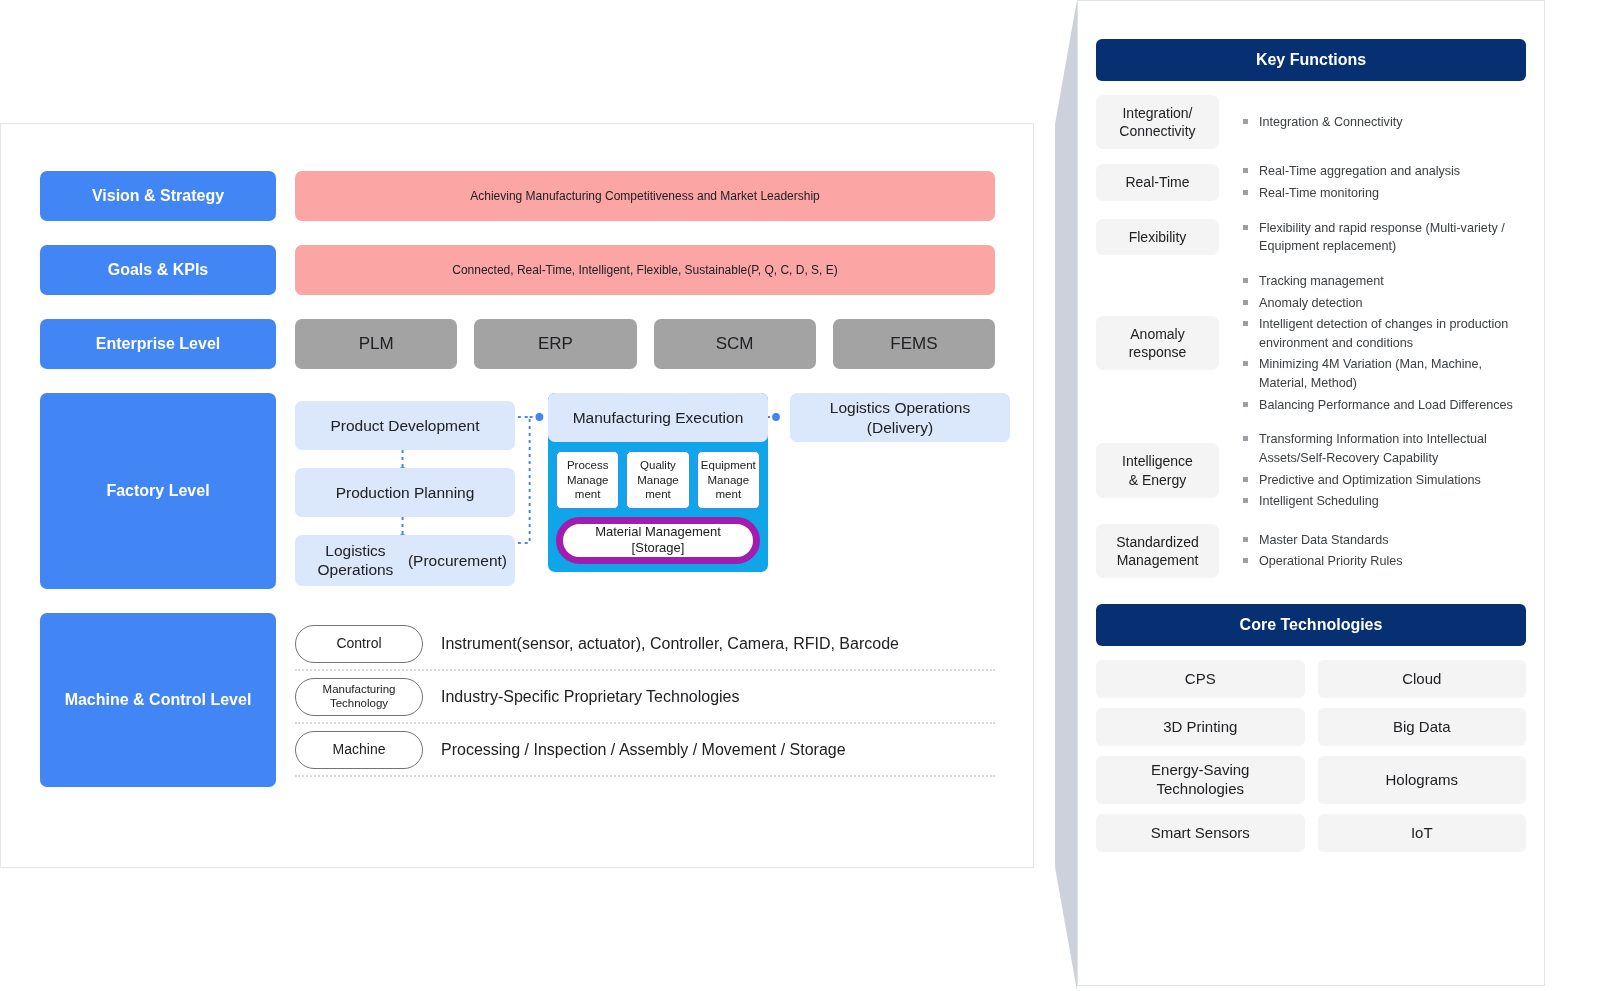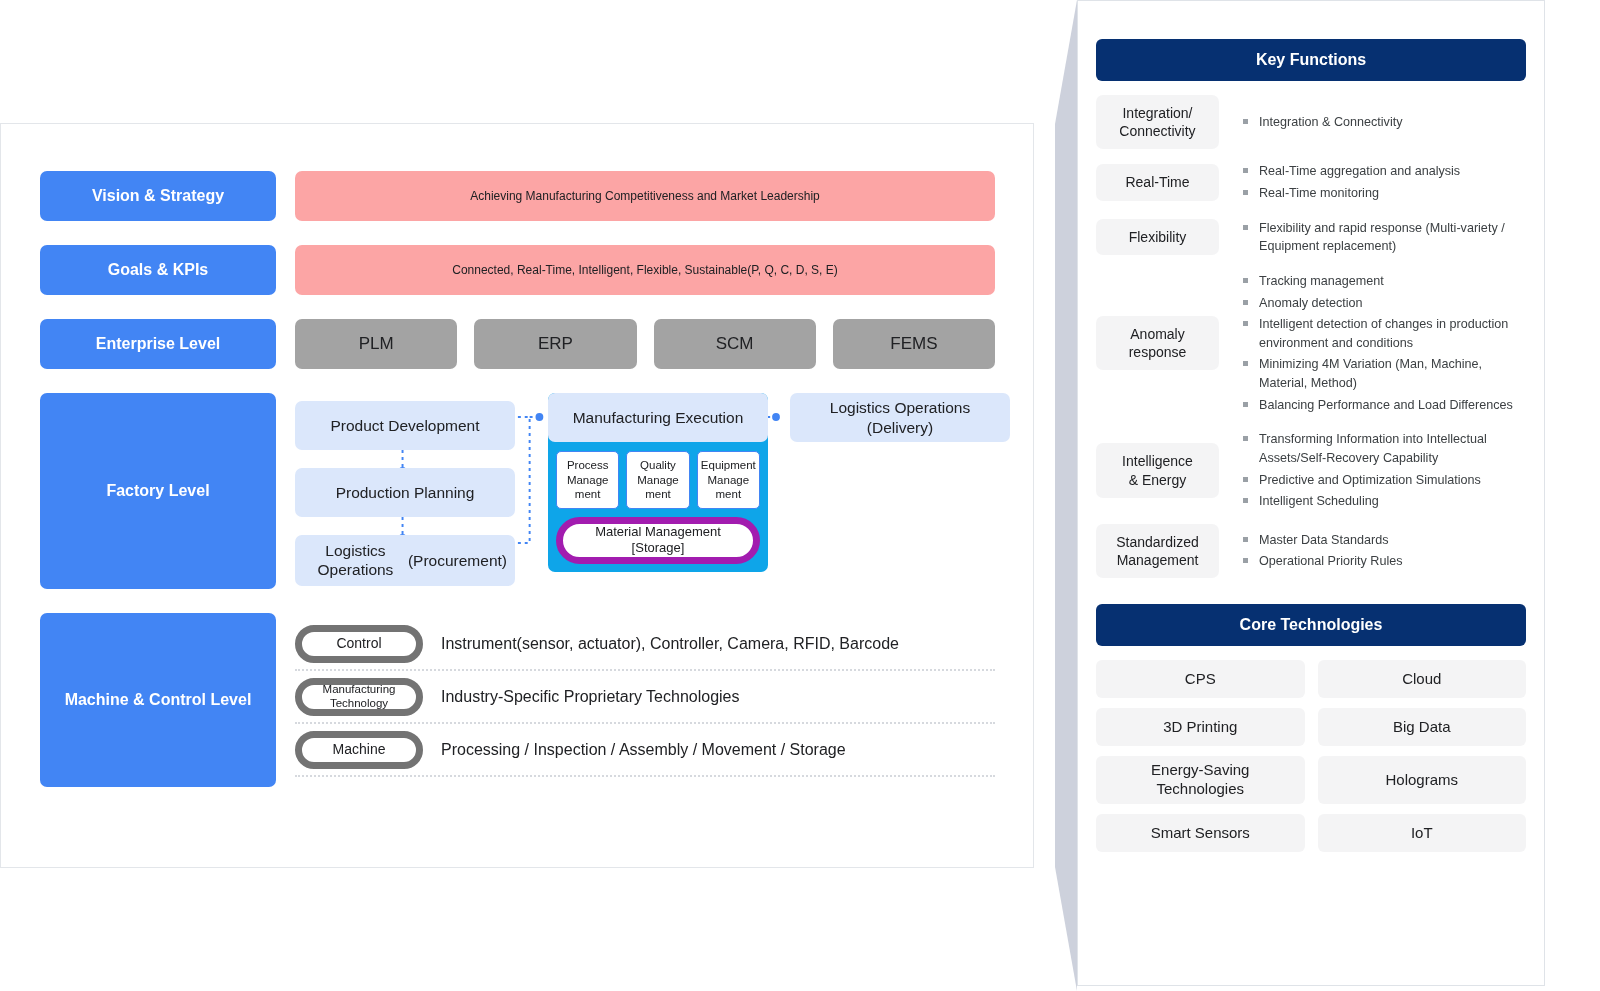--- a/index.html
+++ b/index.html
@@ -222,21 +222,21 @@
     align-items: center;
     height: 53px;
     border-bottom: 2px dotted #d6d9de;
     gap: 18px;
   }
   .mc-row:last-child { border-bottom: 2px dotted #d6d9de; }
 
   .mc-pill {
     width: 128px;
     flex: 0 0 128px;
-    border: 7px solid #737373;
+    border: 1px solid #737373;
     border-radius: 22px;
     background: #ffffff;
     height: 38px;
     display: flex;
     align-items: center;
     justify-content: center;
     text-align: center;
     font-size: 14px;
     line-height: 1.15;
     color: #202124;

